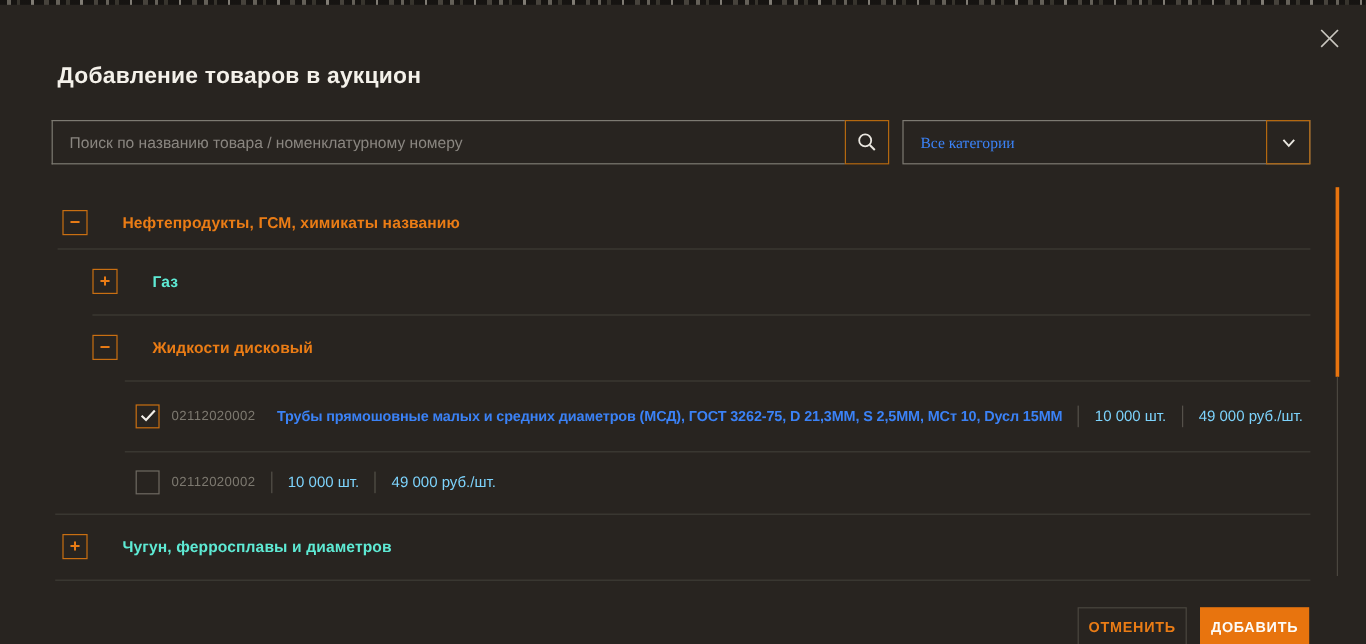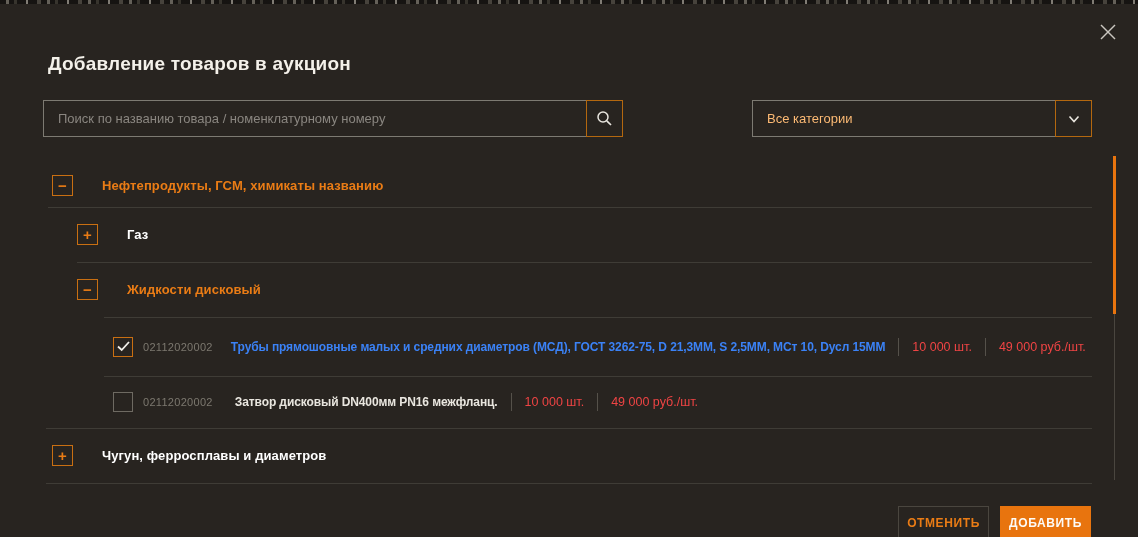--- a/index.html
+++ b/index.html
@@ -25,72 +25,72 @@
     cursor: pointer; display: flex; align-items: center; justify-content: center;
     background: transparent; border: none;
   }
 
   .title {
     position: absolute; left: 48px; top: 53px;
     font-size: 19px; font-weight: bold; color: #f4f1ea; letter-spacing: .2px; text-align: right;
   }
 
   
-  .search-wrap { position: absolute; left: 43px; top: 100px; width: 580px; height: 37px; display: flex; }
+  .search-wrap { position: absolute; left: 43px; top: 100px; width: 698px; height: 37px; display: flex; }
   .search-input {
     flex: 1; height: 37px; background: transparent;
     border: 1px solid #7d7a72; border-right: none;
     color: #d9d6cf; font-size: 13px; padding: 0 14px;
     font-family: "Liberation Sans", sans-serif; outline: none;
   }
   .search-input::placeholder { color: #8a8680; }
   .search-btn {
     width: 37px; height: 37px; background: transparent;
     border: 1px solid #b4680f; display: flex; align-items: center; justify-content: center;
     cursor: pointer;
   }
 
   .select-wrap {
     position: absolute; left: 752px; top: 100px; width: 340px; height: 37px;
     border: 1px solid #7d7a72; display: flex; align-items: center; cursor: pointer;
   }
-  .select-value { flex: 1; padding: 0 14px; font-size: 13px; color: #fdba74; }
+  .select-value { flex: 1; padding: 0 14px; font-size: 13px; color: #3b82f6; font-family: Liberation Serif, serif; }
   .select-chevron {
     width: 37px; height: 37px; margin: -1px -1px -1px 0;
     border: 1px solid #b4680f; display: flex; align-items: center; justify-content: center;
     background: transparent; cursor: pointer;
   }
 
   
   .row { position: absolute; left: 0; width: 1138px; display: flex; align-items: center; }
   .expander {
     width: 21px; height: 21px; border: 1px solid #c96f12; color: #ea7c15;
     display: flex; align-items: center; justify-content: center;
     font-size: 15px; font-weight: bold; line-height: 1; cursor: pointer;
     background: transparent; flex: none; font-family: "Liberation Sans", sans-serif;
   }
   .cat-label { font-size: 13px; font-weight: bold; margin-left: 29px; letter-spacing: .1px; }
   .cat-label.orange { color: #ea7c15; }
-  .cat-label.white { color: #ffffff; }
+  .cat-label.white { color: #5eead4; }
 
   .divider { position: absolute; height: 1px; background: #3f3c36; }
 
   
   .checkbox {
     width: 20px; height: 20px; flex: none; cursor: pointer;
     display: flex; align-items: center; justify-content: center; background: transparent;
   }
   .checkbox.checked { border: 1px solid #c96f12; }
   .checkbox.unchecked { border: 1px solid #6e6a62; }
   .prod-code { color: #7c786f; font-size: 11px; margin-left: 10px; letter-spacing: .3px; flex: none; }
   .prod-name { font-size: 12px; font-weight: bold; margin-left: 22px; letter-spacing: -0.1px; white-space: nowrap; }
   .prod-name.orange { color: #3b82f6; margin-left: 18px; }
   .prod-name.white { color: #e9e6df; }
   .vsep { width: 1px; height: 18px; background: #55514a; margin: 0 13px; flex: none; }
-  .prod-qty, .prod-price { color: #ef4444; font-size: 12.5px; white-space: nowrap; flex: none; }
+  .prod-qty, .prod-price { color: #7dd3fc; font-size: 12.5px; white-space: nowrap; flex: none; }
 
   
   .scroll-thumb { position: absolute; left: 1113px; top: 156px; width: 3px; height: 158px; background: #e8740e; }
   .scroll-track { position: absolute; left: 1114px; top: 314px; width: 1px; height: 166px; background: #4a463f; }
 
   
   .btn {
     position: absolute; top: 506px; height: 34px; width: 91px;
     font-size: 12px; font-weight: bold; letter-spacing: .6px;
     display: flex; align-items: center; justify-content: center;
@@ -176,21 +176,20 @@
     <span class="prod-qty">10 000 шт.</span>
     <span class="vsep"></span>
     <span class="prod-price">49 000 руб./шт.</span>
   </div>
   <div class="divider" style="left:104px;top:376px;width:988px;"></div>
 
   <div class="row" style="top:376px;height:52px;">
     <div style="width:113px;flex:none;"></div>
     <button class="checkbox unchecked"></button>
     <span class="prod-code">02112020002</span>
-    <span class="prod-name white">Затвор дисковый DN400мм PN16 межфланц.</span>
     <span class="vsep"></span>
     <span class="prod-qty">10 000 шт.</span>
     <span class="vsep"></span>
     <span class="prod-price">49 000 руб./шт.</span>
   </div>
   <div class="divider" style="left:46px;top:428px;width:1046px;"></div>
 
   <div class="row" style="top:428px;height:55px;">
     <div style="width:52px;flex:none;"></div>
     <button class="expander">+</button>

